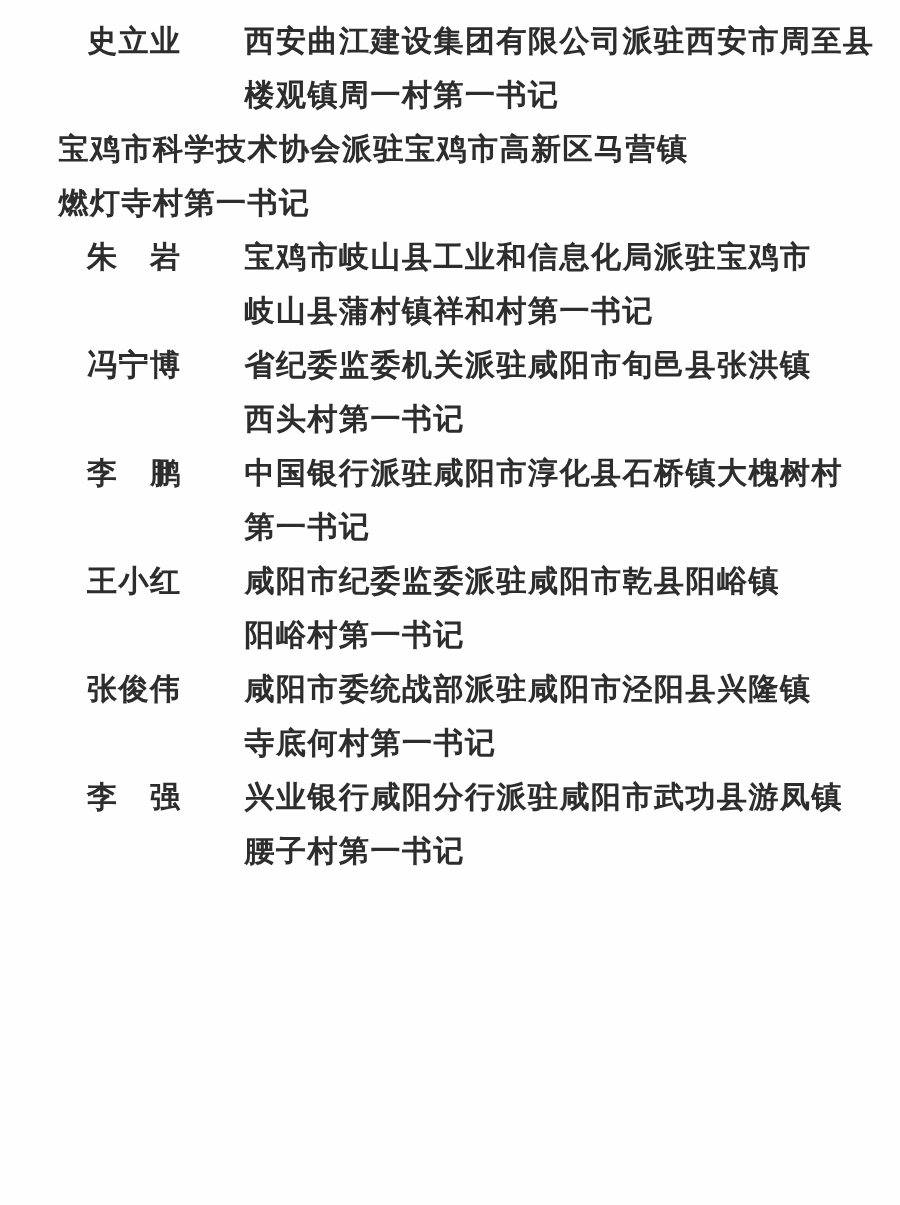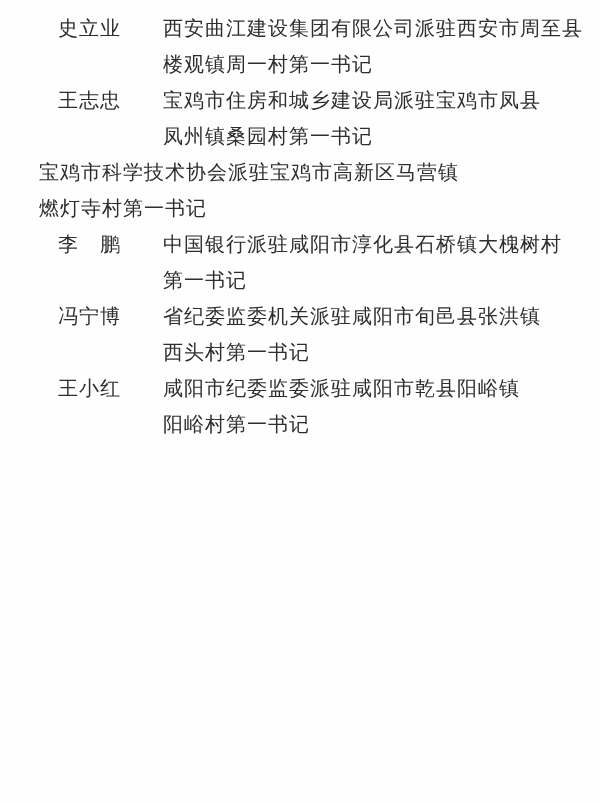--- a/index.html
+++ b/index.html
@@ -17,20 +17,21 @@
     color: #2d2d2d;
   }
   .list {
     padding-top: 10px;
   }
   .entry {
     display: flex;
     align-items: flex-start;
     height: 72px;
     box-sizing: border-box;
+    font-weight: bold;
   }
   .name {
     margin-left: 58px;
     width: 66px;
     flex: 0 0 66px;
     font-size: 20px;
     line-height: 36px;
     letter-spacing: 1px;
     white-space: nowrap;
   }
@@ -54,57 +55,71 @@
 
     <div class="entry">
       <div class="name">史立业</div>
       <div class="desc">
         <div class="desc-line">西安曲江建设集团有限公司派驻西安市周至县</div>
         <div class="desc-line">楼观镇周一村第一书记</div>
       </div>
     </div>
 
 
-    <div class="entry">
-      <div class="name">王志忠</div>
-      <div class="desc">
-        <div class="desc-line">宝鸡市住房和城乡建设局派驻宝鸡市凤县</div>
-        <div class="desc-line">凤州镇桑园村第一书记</div>
-      </div>
-    </div>
 
     <div class="entry">
       <div class="desc">
         <div class="desc-line">宝鸡市科学技术协会派驻宝鸡市高新区马营镇</div>
         <div class="desc-line">燃灯寺村第一书记</div>
       </div>
     </div>
 
+    <div class="entry">
+      <div class="name">朱　岩</div>
+      <div class="desc">
+        <div class="desc-line">宝鸡市岐山县工业和信息化局派驻宝鸡市</div>
+        <div class="desc-line">岐山县蒲村镇祥和村第一书记</div>
+      </div>
+    </div>
 
+
+    <div class="entry">
+      <div class="name">冯宁博</div>
+      <div class="desc">
+        <div class="desc-line">省纪委监委机关派驻咸阳市旬邑县张洪镇</div>
+        <div class="desc-line">西头村第一书记</div>
+      </div>
+    </div>
 
     <div class="entry">
       <div class="name">李　鹏</div>
       <div class="desc">
         <div class="desc-line">中国银行派驻咸阳市淳化县石桥镇大槐树村</div>
         <div class="desc-line">第一书记</div>
-      </div>
-    </div>
-
-    <div class="entry">
-      <div class="name">冯宁博</div>
-      <div class="desc">
-        <div class="desc-line">省纪委监委机关派驻咸阳市旬邑县张洪镇</div>
-        <div class="desc-line">西头村第一书记</div>
       </div>
     </div>
 
     <div class="entry">
       <div class="name">王小红</div>
       <div class="desc">
         <div class="desc-line">咸阳市纪委监委派驻咸阳市乾县阳峪镇</div>
         <div class="desc-line">阳峪村第一书记</div>
       </div>
     </div>
 
+    <div class="entry">
+      <div class="name">张俊伟</div>
+      <div class="desc">
+        <div class="desc-line">咸阳市委统战部派驻咸阳市泾阳县兴隆镇</div>
+        <div class="desc-line">寺底何村第一书记</div>
+      </div>
+    </div>
 
+    <div class="entry">
+      <div class="name">李　强</div>
+      <div class="desc">
+        <div class="desc-line">兴业银行咸阳分行派驻咸阳市武功县游凤镇</div>
+        <div class="desc-line">腰子村第一书记</div>
+      </div>
+    </div>
 
   </div>
 </div>
 
 </body></html>

